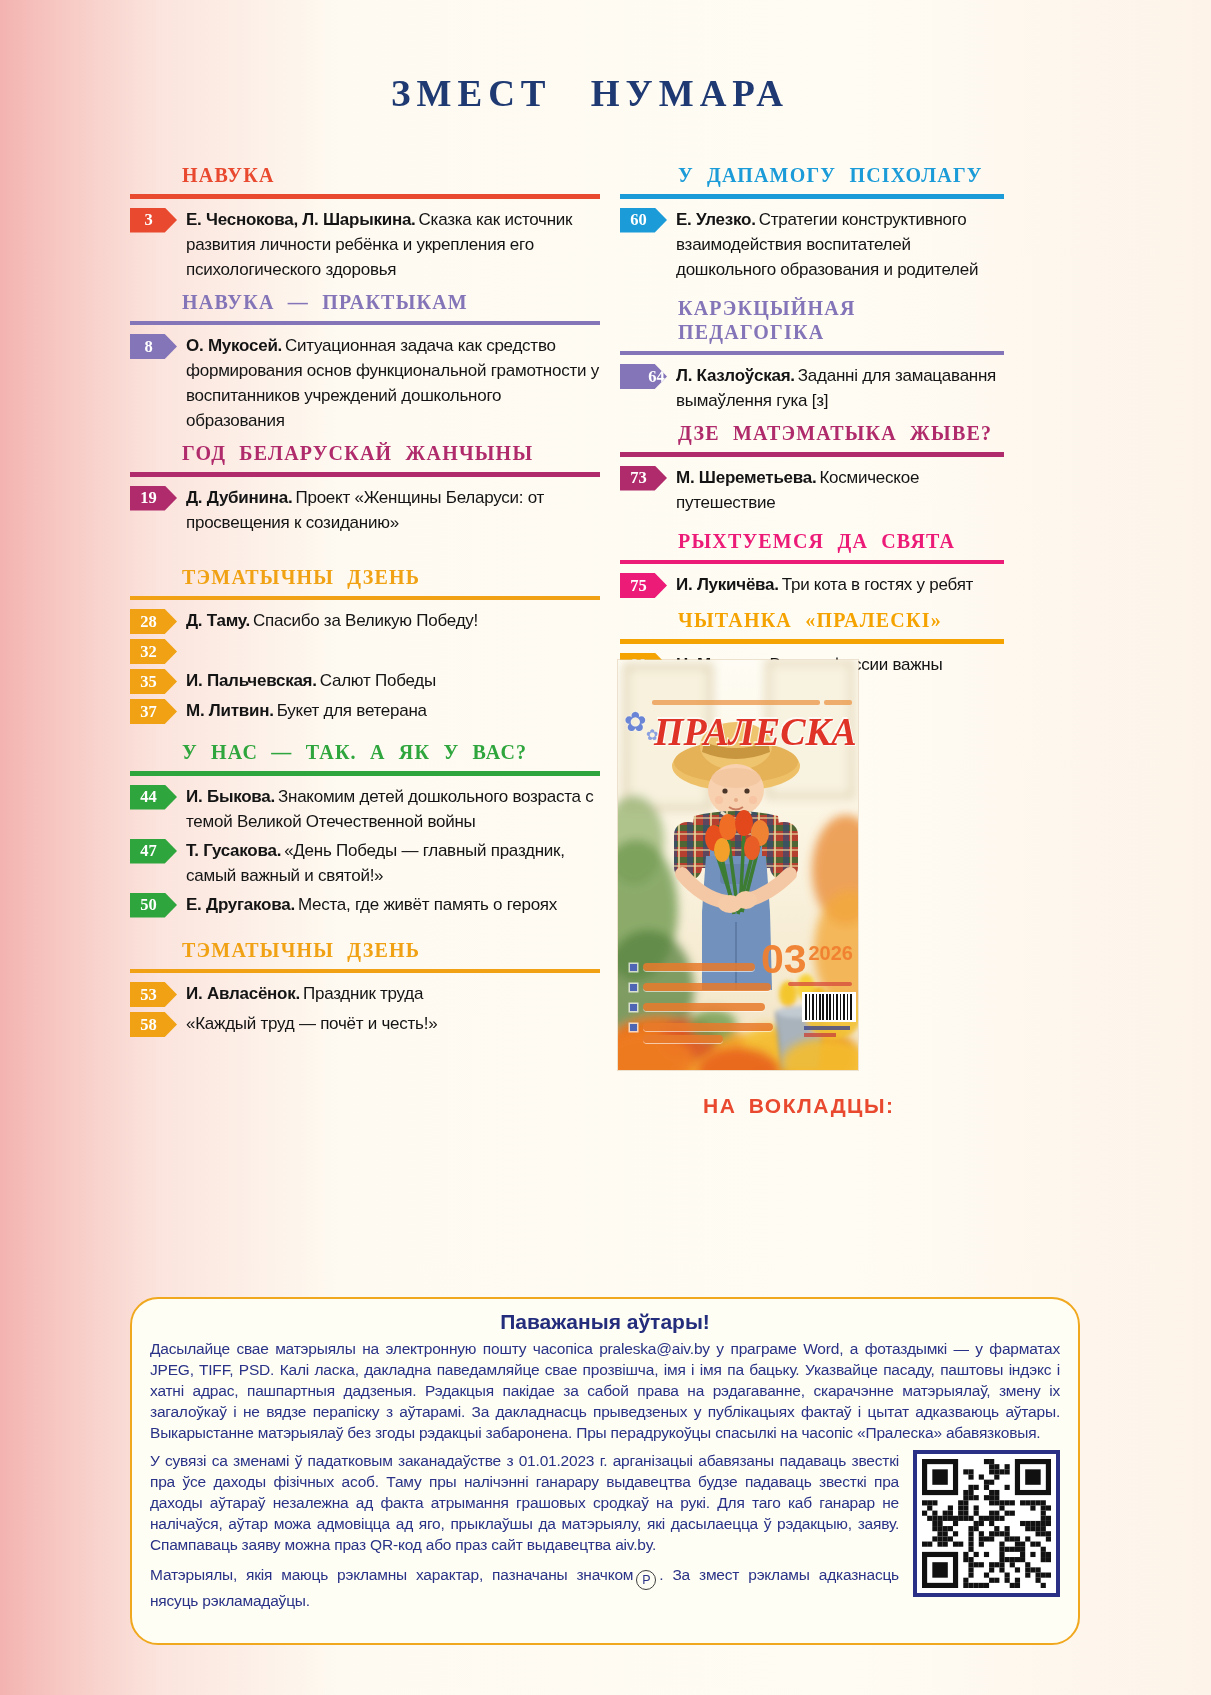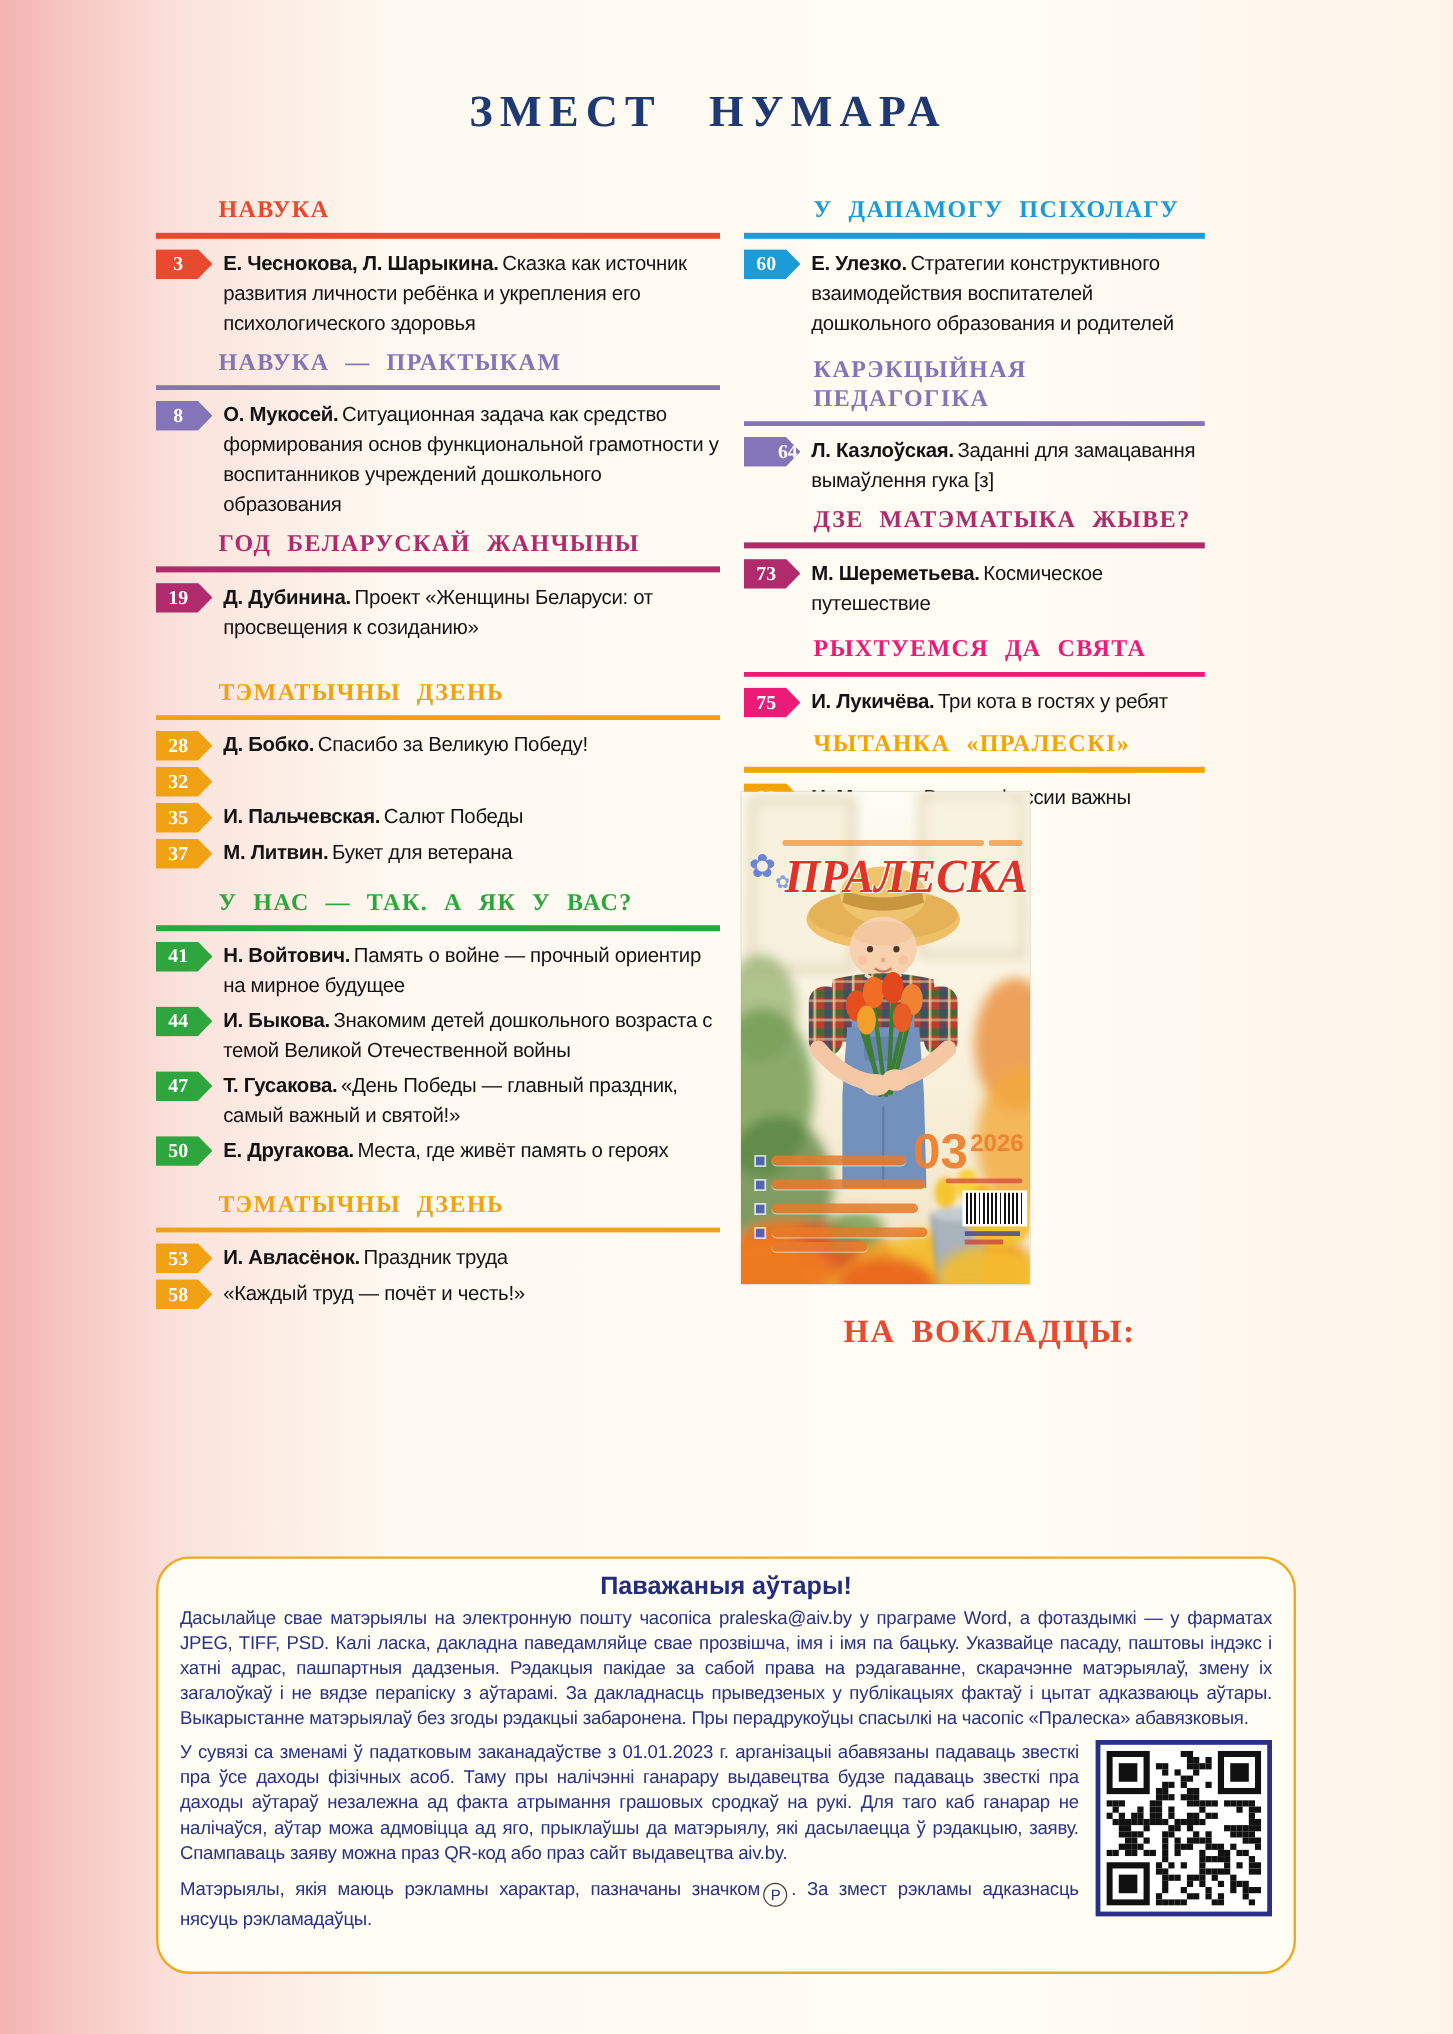--- a/index.html
+++ b/index.html
@@ -82,21 +82,21 @@
   .b-row { display:flex; align-items:flex-start; margin-bottom:12px; }
   .b-dot { width:7px; height:7px; background:#4e66b4; margin:1px 6px 0 0; flex:none;
     box-shadow:0 0 0 1.5px rgba(255,255,255,.7); }
   .b-bar { height:8px; border-radius:4px; background:rgba(232,122,44,.85);
     box-shadow:0 1px 0 rgba(255,255,255,.6); }
   .b-col { display:flex; flex-direction:column; gap:4px; }
 
   
   .on-cover { position:absolute; left:703px; top:1094px; width:335px; }
   .on-cover-heading {
-    font-family:Liberation Serif, serif; font-weight:700; font-size:27px;
+    font-family:Liberation Sans, sans-serif; font-weight:700; font-size:21px;
     color:#e8492f; letter-spacing:1.5px; word-spacing:5px; margin-bottom:5px;
   }
   .on-cover-text { font-size:18px; line-height:24px; color:#2b3a96; letter-spacing:-0.2px; }
 
   
   .authors-note {
     position:absolute; left:130px; top:1297px; width:950px; height:348px;
     background:#fffef4; border:2.5px solid #f0a81f; border-radius:28px;
     padding:11px 18px 10px 18px; color:#293287;
   }
@@ -162,21 +162,21 @@
   </div>
 
   <div class="section">
     <div class="section-header" style="color: rgb(240, 162, 20);">ТЭМАТЫЧНЫ ДЗЕНЬ</div>
     <div class="section-rule" style="background: rgb(240, 162, 20);"></div>
     <div class="entries">
   <div class="entry-row">
     <span class="page-badge" style="background: rgb(240, 162, 20);">
               <span class="badge-number">28</span>
             </span>
-    <span class="entry-text"><span class="entry-author">Д. Бобко.</span><span class="entry-title">Спасибо за Великую Победу!</span></span>
+    <span class="entry-text"><span class="entry-author">Д. Таму.</span><span class="entry-title">Спасибо за Великую Победу!</span></span>
   </div>
 
   <div class="entry-row">
     <span class="page-badge" style="background: rgb(240, 162, 20);">
               <span class="badge-number">32</span>
             </span>
   </div>
 
   <div class="entry-row">
     <span class="page-badge" style="background: rgb(240, 162, 20);">
@@ -191,26 +191,20 @@
             </span>
     <span class="entry-text"><span class="entry-author">М. Литвин.</span><span class="entry-title">Букет для ветерана</span></span>
   </div>
 </div>
   </div>
 
   <div class="section">
     <div class="section-header" style="color: rgb(47, 166, 61);">У НАС — ТАК. А ЯК У ВАС?</div>
     <div class="section-rule" style="background: rgb(47, 166, 61);"></div>
     <div class="entries">
-  <div class="entry-row">
-    <span class="page-badge" style="background: rgb(47, 166, 61);">
-              <span class="badge-number">41</span>
-            </span>
-    <span class="entry-text"><span class="entry-author">Н. Войтович.</span><span class="entry-title">Память о войне — прочный ориентир на мирное будущее</span></span>
-  </div>
 
   <div class="entry-row">
     <span class="page-badge" style="background: rgb(47, 166, 61);">
               <span class="badge-number">44</span>
             </span>
     <span class="entry-text"><span class="entry-author">И. Быкова.</span><span class="entry-title">Знакомим детей дошкольного возраста с темой Великой Отечественной войны</span></span>
   </div>
 
   <div class="entry-row">
     <span class="page-badge" style="background: rgb(47, 166, 61);">

